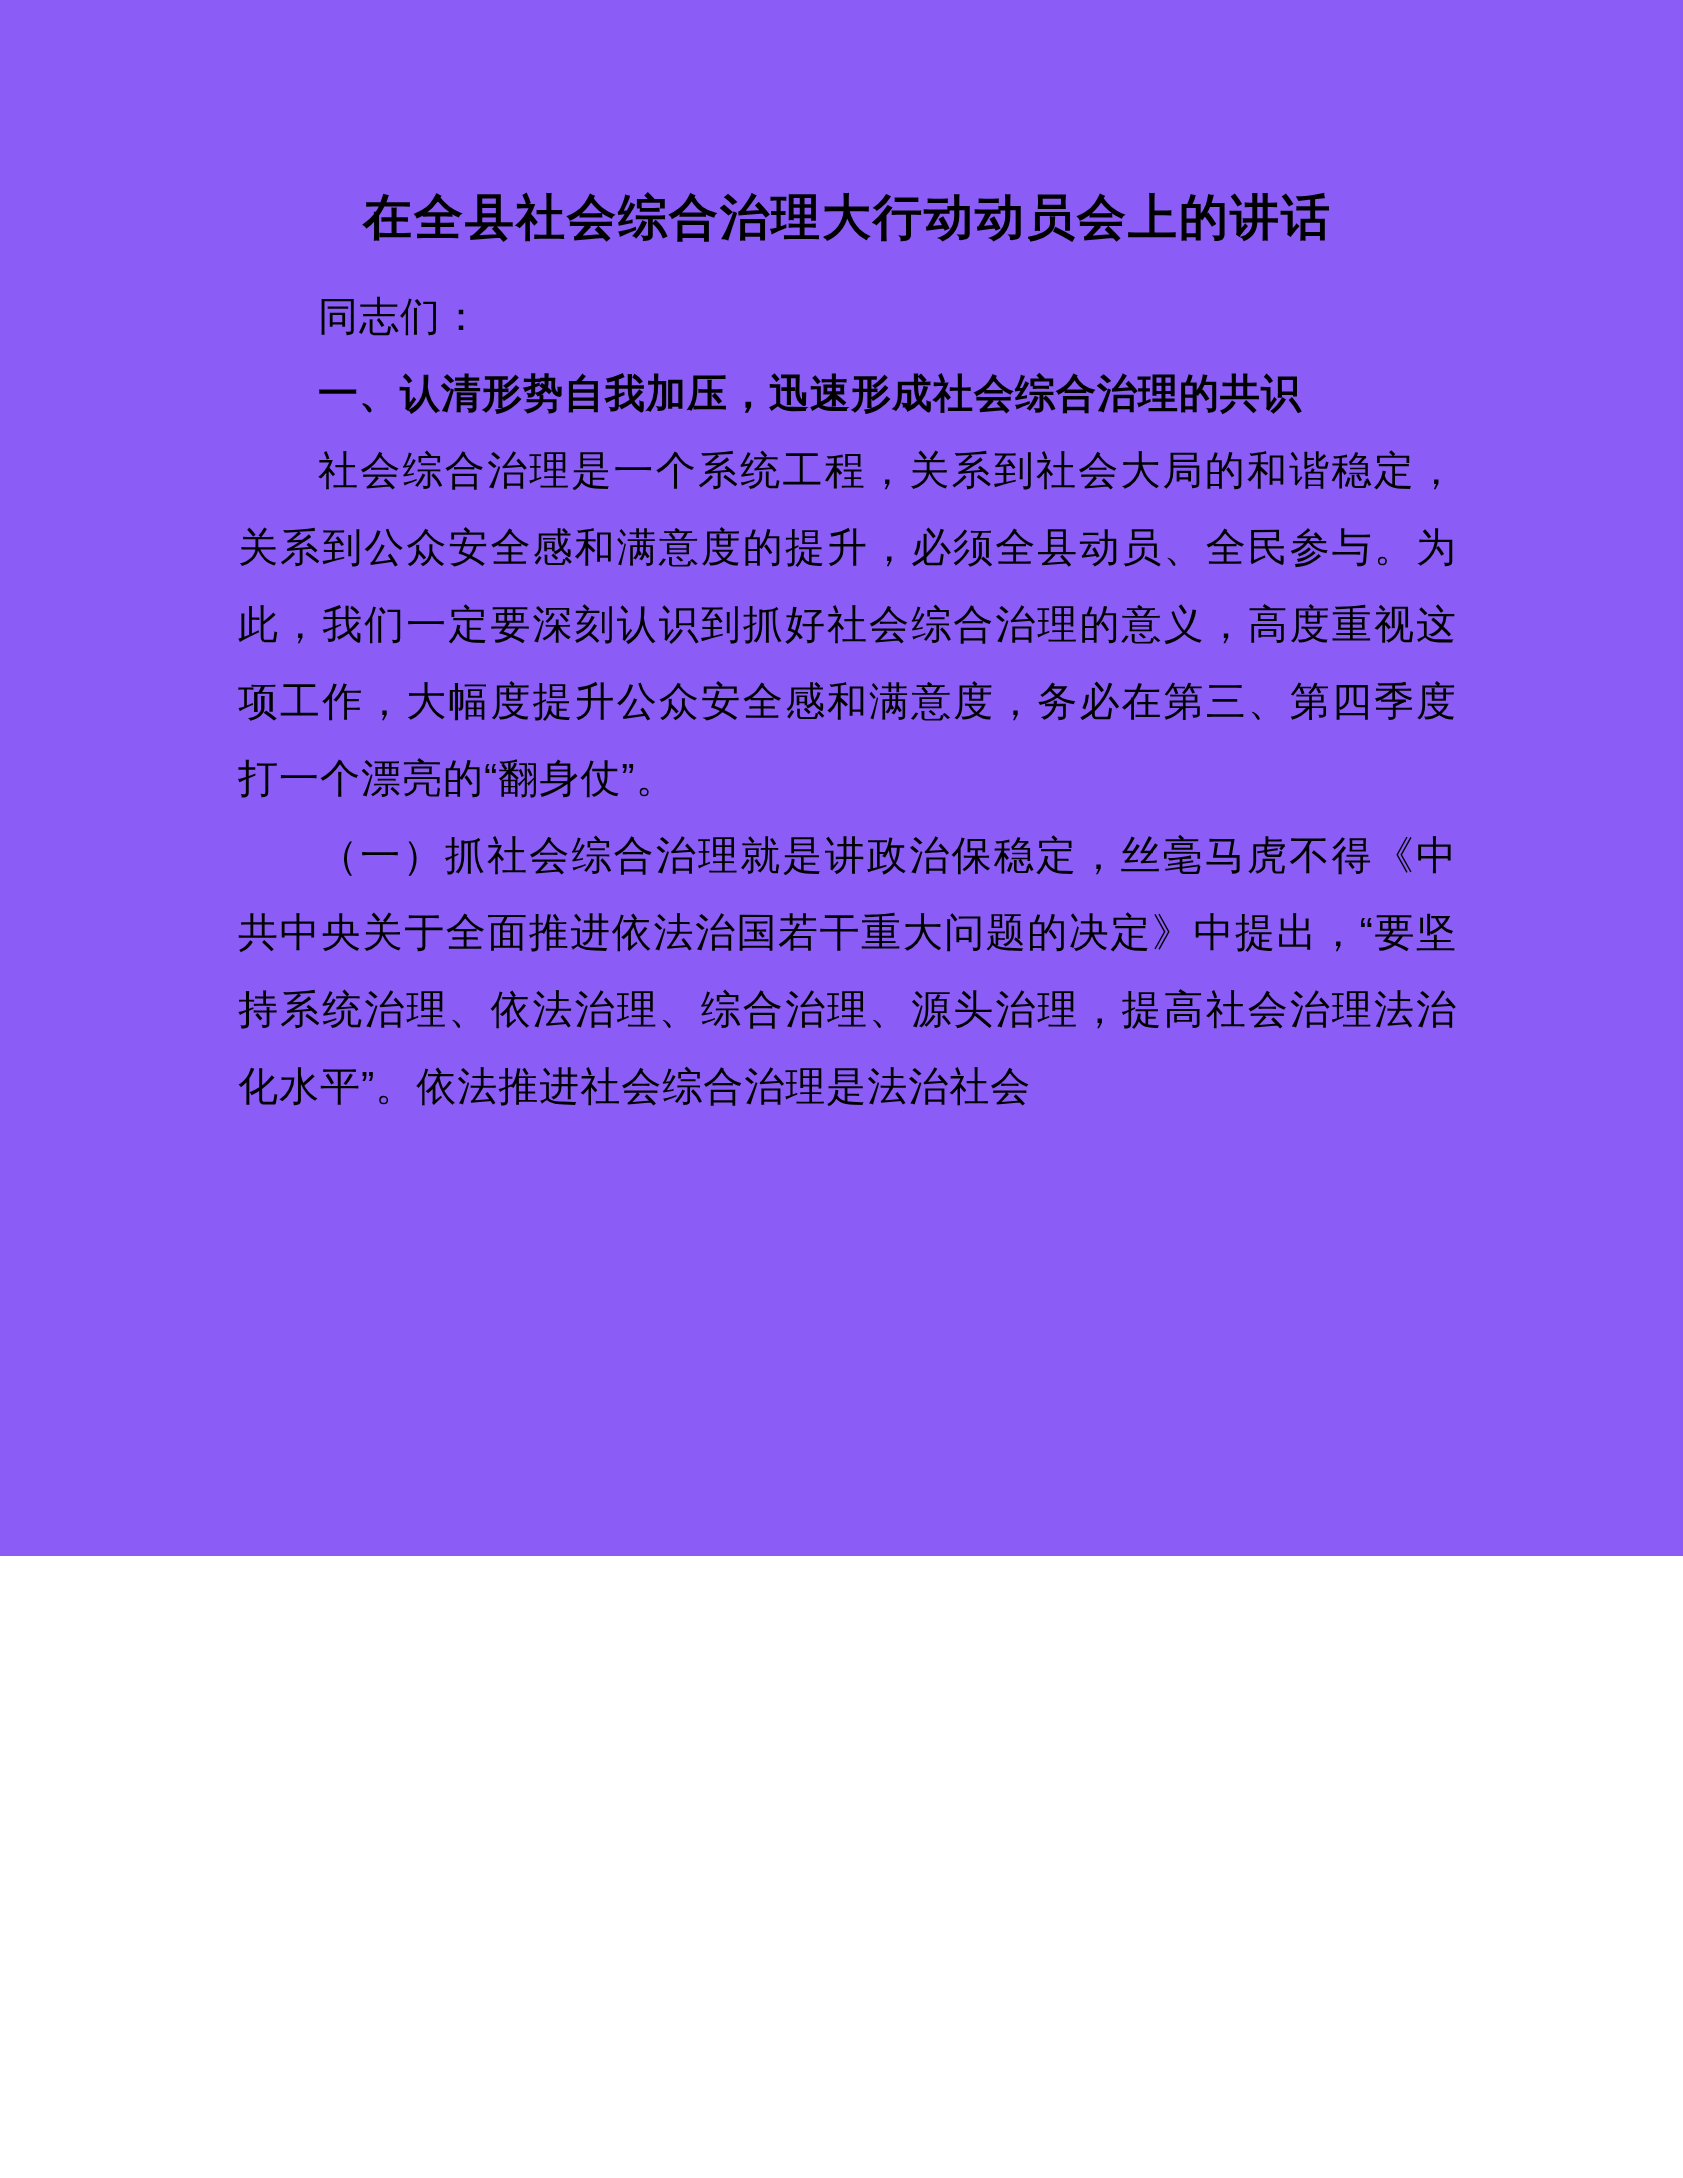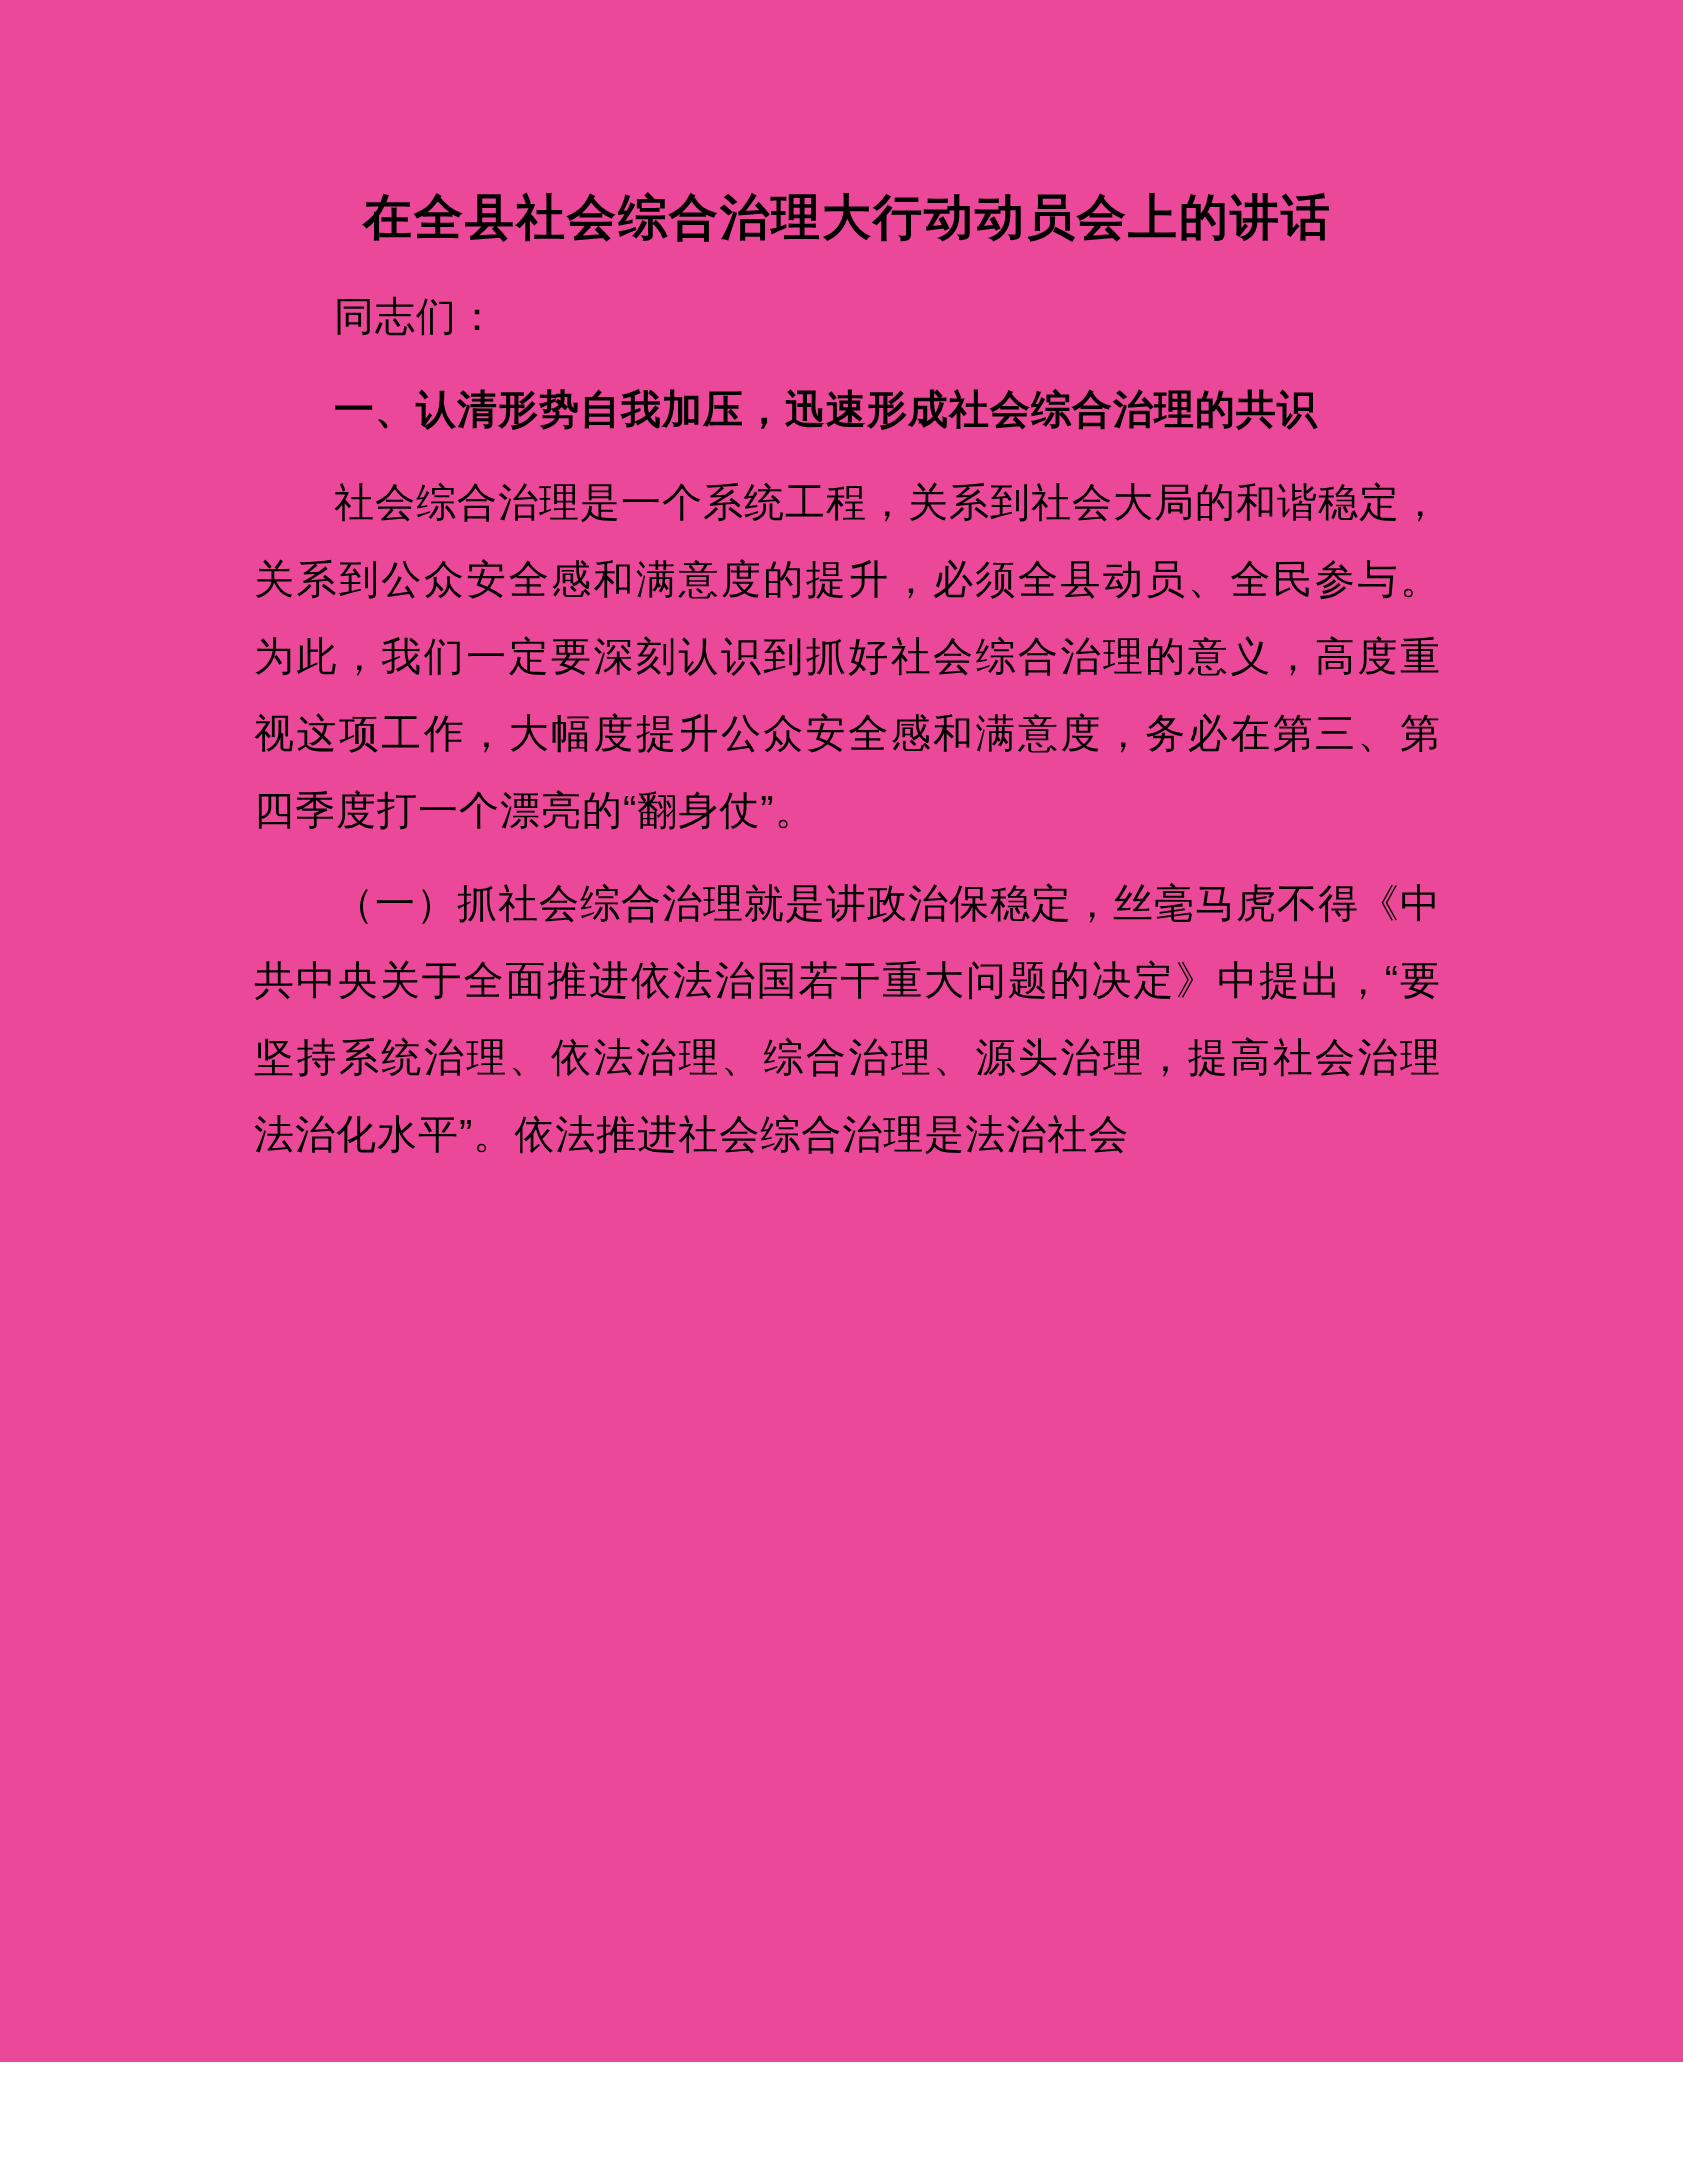--- a/index.html
+++ b/index.html
@@ -11,37 +11,37 @@
     width: 1683px;
     height: 2178px;
     font-family: "Liberation Sans", "DejaVu Sans", sans-serif;
     color: #000000;
     position: relative;
     overflow: hidden;
   }
   .page {
     box-sizing: border-box;
     width: 1683px;
-    height: 2062px;
+    height: 1556px;
     padding: 183px 226px 0 238px;
-    background: #ec4899;
+    background: #8b5cf6;
   }
   .doc-title {
     font-size: 49px;
     font-weight: bold;
     text-align: center;
     letter-spacing: 2px;
     margin: 0 0 26px 0;
     line-height: 1.4;
   }
   .doc-body {
     font-size: 40px;
   }
   .para {
-    margin: 16px;
+    margin: 0;
     font-size: 40px;
     line-height: 77px;
     text-align: justify;
     text-indent: 2em;
     letter-spacing: 1px;
     word-break: break-all;
   }
   .para.section-heading {
     font-weight: bold;
   }

